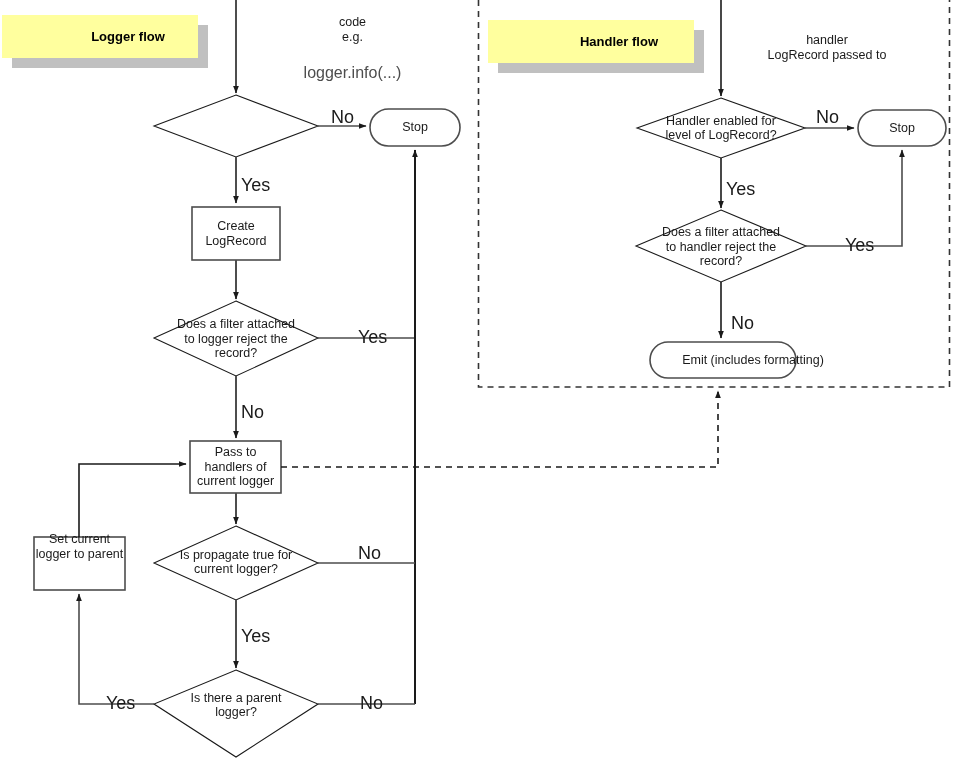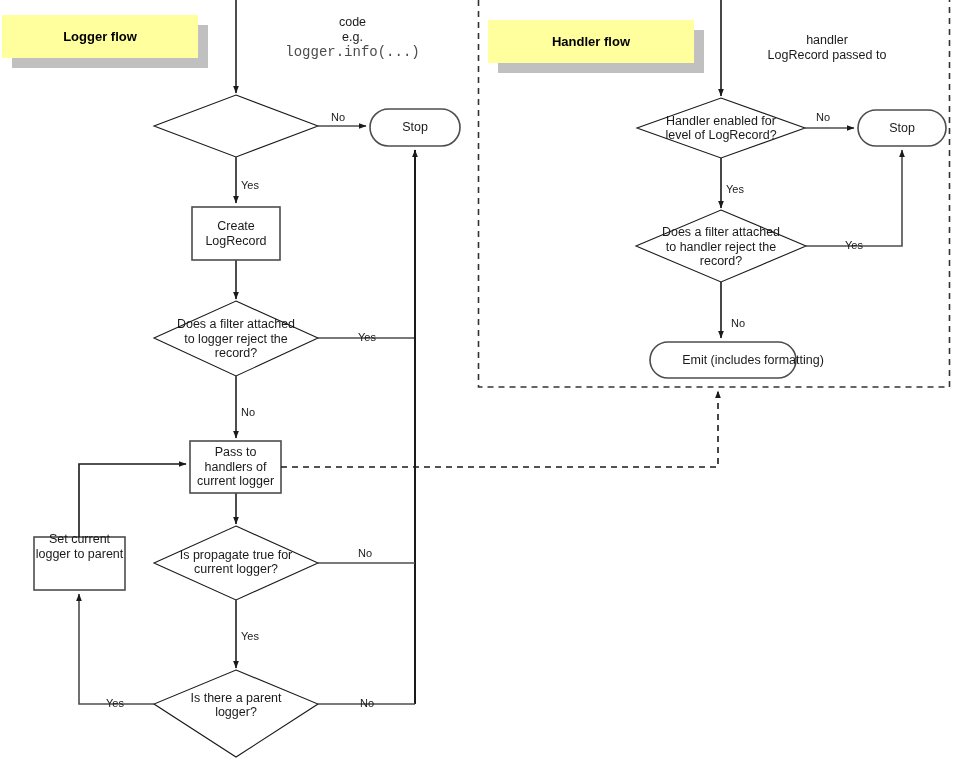--- a/index.html
+++ b/index.html
@@ -34,55 +34,57 @@
     font-family: "Liberation Sans", sans-serif;
     white-space: pre-line;
     display: flex;
     align-items: center;
     justify-content: center;
     pointer-events: none;
   }
   .edge-label {
     position: absolute;
     color: #1a1a1a;
-    font-size: 11px;
+    font-size: 18px;
     line-height: 14px;
     font-family: "Liberation Sans", sans-serif;
     white-space: nowrap;
   }
   .flow-caption {
     position: absolute;
     font-weight: bold;
     font-size: 13px;
     color: #000000;
     display: flex;
     align-items: center;
     justify-content: center;
     font-family: "Liberation Sans", sans-serif;
+    margin-left: 28px;
   }
   .caption-shadow {
     position: absolute;
     background: #c0c0c0;
   }
   .caption-box {
     position: absolute;
     background: #ffff9e;
   }
   .start-text {
     position: absolute;
     text-align: center;
     font-size: 12.5px;
     line-height: 15px;
     color: #1a1a1a;
     font-family: "Liberation Sans", sans-serif;
   }
   .mono {
-    font-family: Liberation Mono, monospace;
-    font-size: 14px;
+    font-family: Liberation Sans, sans-serif;
+    font-size: 16px;
     color: #4d4d4d;
+    margin-top: 20px;
   }
 </style>
 </head>
 <body>
 
 <div id="stage">
 
   <svg class="layer" viewBox="0 0 955 758">
     <defs>
       <marker id="arrow" markerWidth="9" markerHeight="9" refX="7.4" refY="3" orient="auto" markerUnits="userSpaceOnUse">

